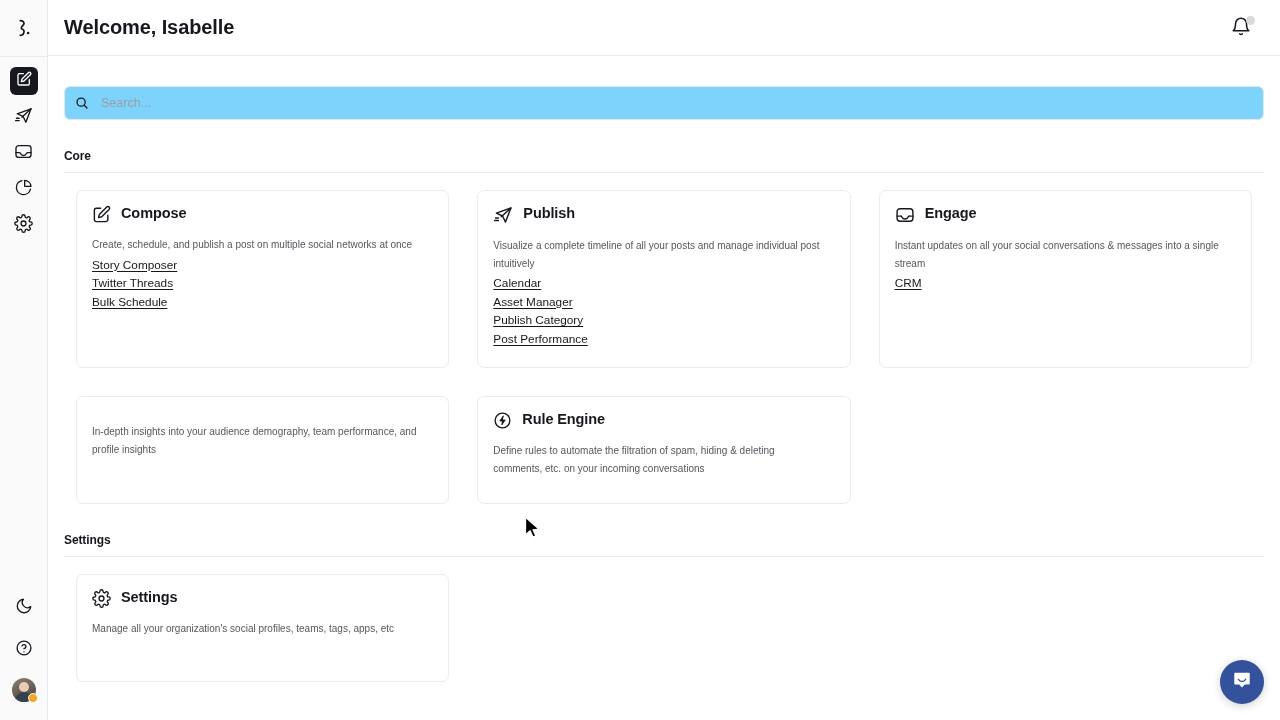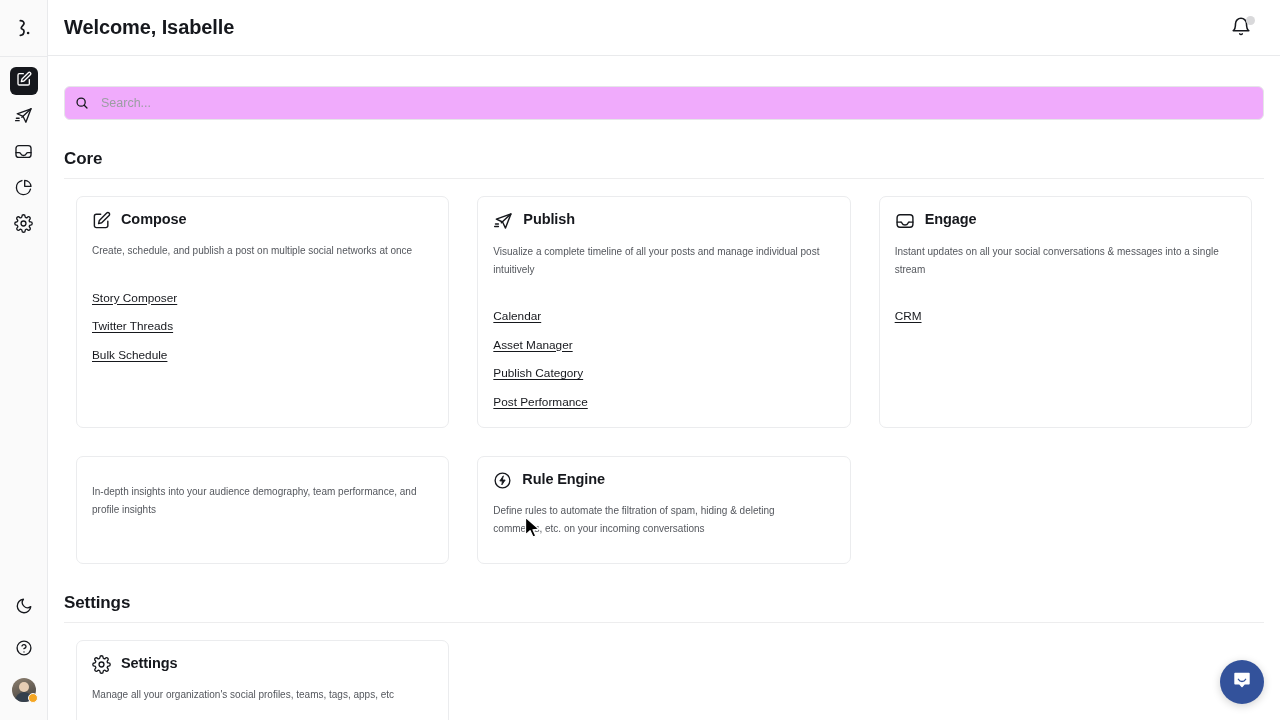--- a/index.html
+++ b/index.html
@@ -79,32 +79,32 @@
 
   .content { flex: 1 1 auto; overflow: hidden; padding: 0 16px; }
 
   .searchbar {
     margin: 30px 0 0 0;
     height: 34px;
     border: 1px solid #e5e6e8;
     border-radius: 6px;
     display: flex; align-items: center;
     padding: 0 10px;
-    background: #f0abfc;
+    background: #7dd3fc;
   }
   .search-icon { color: #16181d; display: flex; margin-right: 12px; }
   .search-input {
     border: none; outline: none; flex: 1 1 auto;
     font-family: "Liberation Sans", sans-serif;
     font-size: 12.5px; color: #16181d; background: transparent;
   }
   .search-input::placeholder { color: #9b9ea3; }
 
   .section-title {
-    font-size: 17px; font-weight: 600; color: #16181d;
+    font-size: 12px; font-weight: 600; color: #16181d;
     margin: 29px 0 9px 0; letter-spacing: -0.1px;
   }
   .section-rule { height: 1px; background: #ededee; width: 100%; }
 
   .card-grid {
     display: grid;
     grid-template-columns: repeat(3, 1fr);
     gap: 28px;
     padding: 17px 12px 0 12px;
   }
@@ -119,21 +119,21 @@
   .card.short { min-height: 108px; }
   .card-head { display: flex; align-items: flex-start; gap: 10px; }
   .card-icon { color: #16181d; display: flex; align-items: center; }
   .card-title { font-size: 14.5px; font-weight: 600; color: #16181d; letter-spacing: -0.1px; }
   .card-desc {
     margin-top: 12px;
     font-size: 10px; line-height: 17.5px;
     color: #54575d;
     max-width: 330px;
   }
-  .card-links { margin-top: 30px; display: flex; flex-direction: column; gap: 11px; }
+  .card-links { margin-top: 3px; display: flex; flex-direction: column; gap: 1px; }
   .card-link {
     font-size: 11.8px; line-height: 17.5px;
     color: #16181d; text-decoration: underline;
     text-underline-offset: 2px;
     cursor: pointer; width: fit-content;
   }
   .empty-cell { visibility: hidden; }
 
   
   .intercom {

